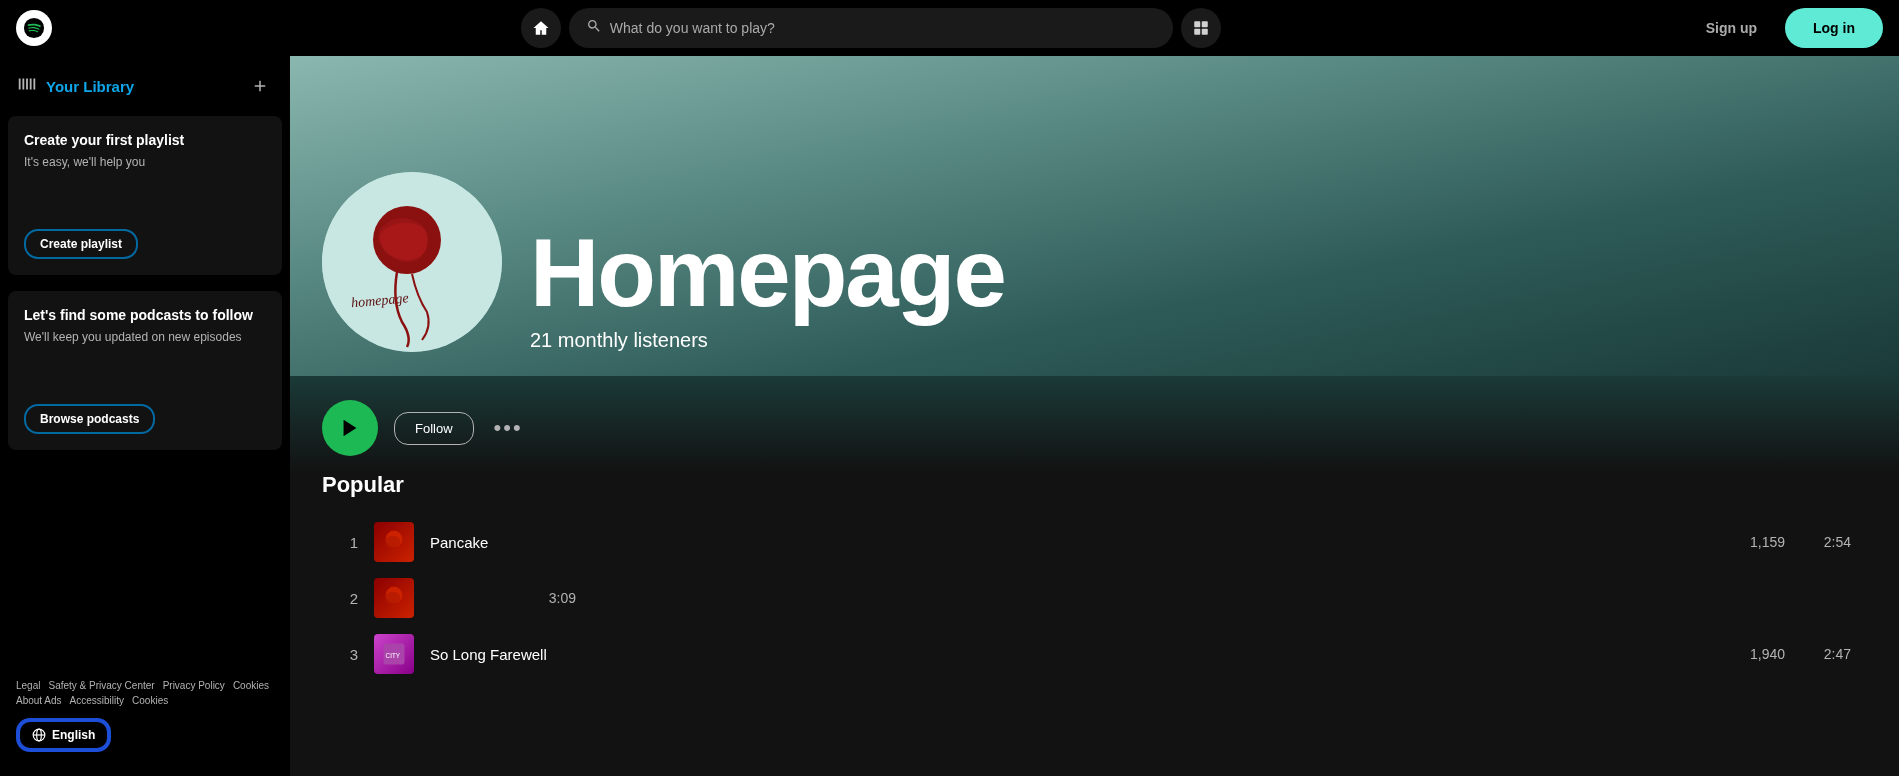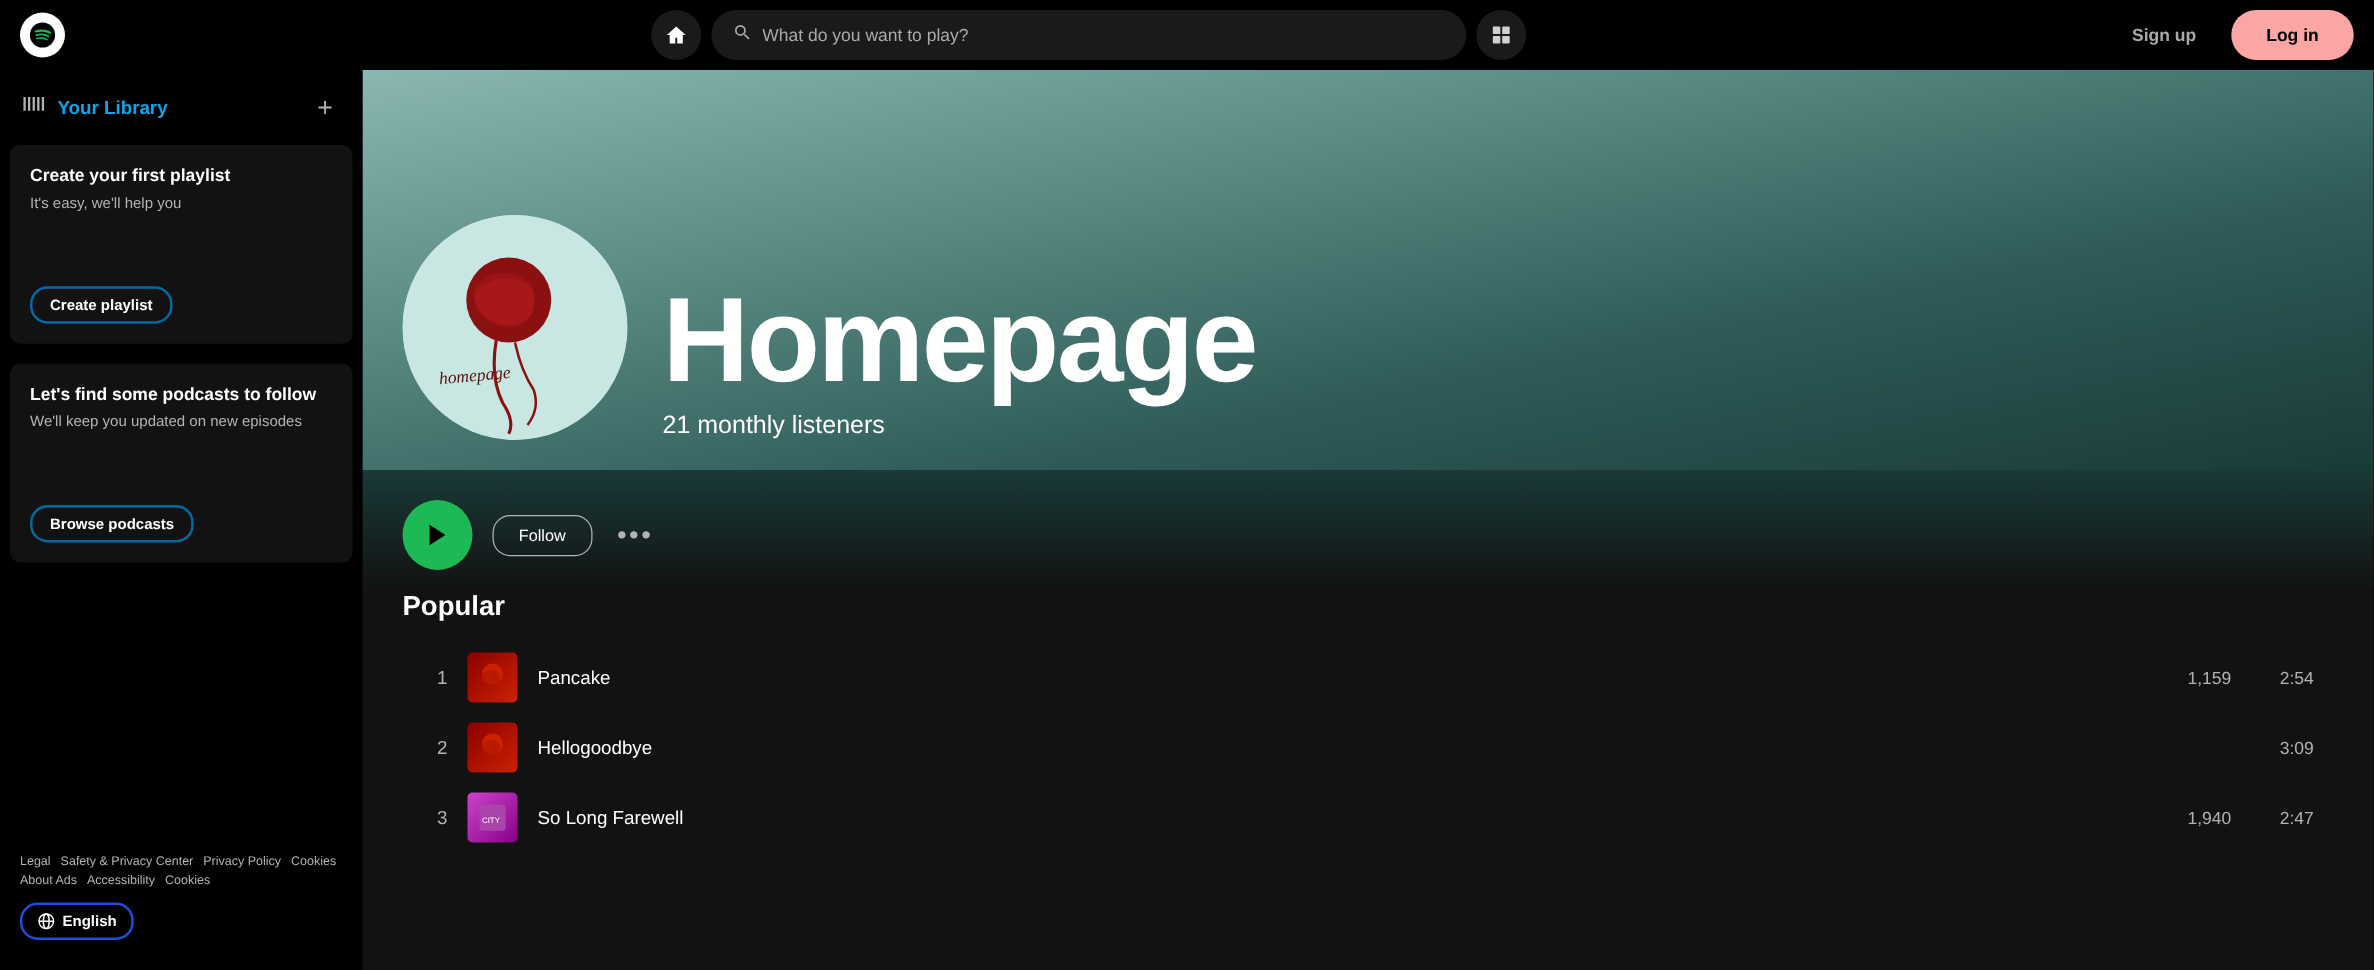--- a/index.html
+++ b/index.html
@@ -105,21 +105,21 @@
     .signup-btn {
       background: transparent;
       border: none;
       color: #aaa;
       font-size: 14px;
       font-weight: 700;
       cursor: pointer;
       padding: 8px 16px;
     }
     .login-btn {
-      background: #fca5a5;
+      background: #5eead4;
       border: none;
       color: #000;
       font-size: 14px;
       font-weight: 700;
       cursor: pointer;
       padding: 12px 28px;
       border-radius: 20px;
     }
 
     
@@ -220,21 +220,21 @@
       font-size: 10px;
       color: #b3b3b3;
       cursor: pointer;
       text-decoration: none;
     }
     .lang-btn {
       display: flex;
       align-items: flex-end;
       gap: 6px;
       background: transparent;
-      border: 2px solid #1d4ed8;
+      border: 4px solid #1d4ed8;
       border-radius: 14px;
       padding: 6px 12px;
       cursor: pointer;
       color: #fff;
       font-size: 12px;
       font-weight: 700;
     }
 
     
     .content-area {
@@ -539,21 +539,20 @@
         </div>
 
         <div class="track-row">
           <span class="track-num">2</span>
           <div class="track-art track-art-2">
             <svg width="28" height="28" viewBox="0 0 40 40">
               <circle cx="20" cy="16" r="12" fill="#cc2200"></circle>
               <path d="M10 14 Q18 8 26 14 Q30 18 28 24 Q24 30 18 29 Q10 28 8 22 Q6 17 10 14Z" fill="#aa1800" opacity="0.6"></path>
             </svg>
           </div>
-          <span class="track-name">Hellogoodbye</span>
           <span class="track-plays"></span>
           <span class="track-duration">3:09</span>
         </div>
 
         <div class="track-row">
           <span class="track-num">3</span>
           <div class="track-art track-art-3">
             <svg width="28" height="28" viewBox="0 0 40 40">
               <rect x="5" y="5" width="30" height="30" rx="4" fill="#aa44aa"></rect>
               <text x="8" y="26" font-size="9" fill="#fff" font-family="sans-serif">CITY</text>

